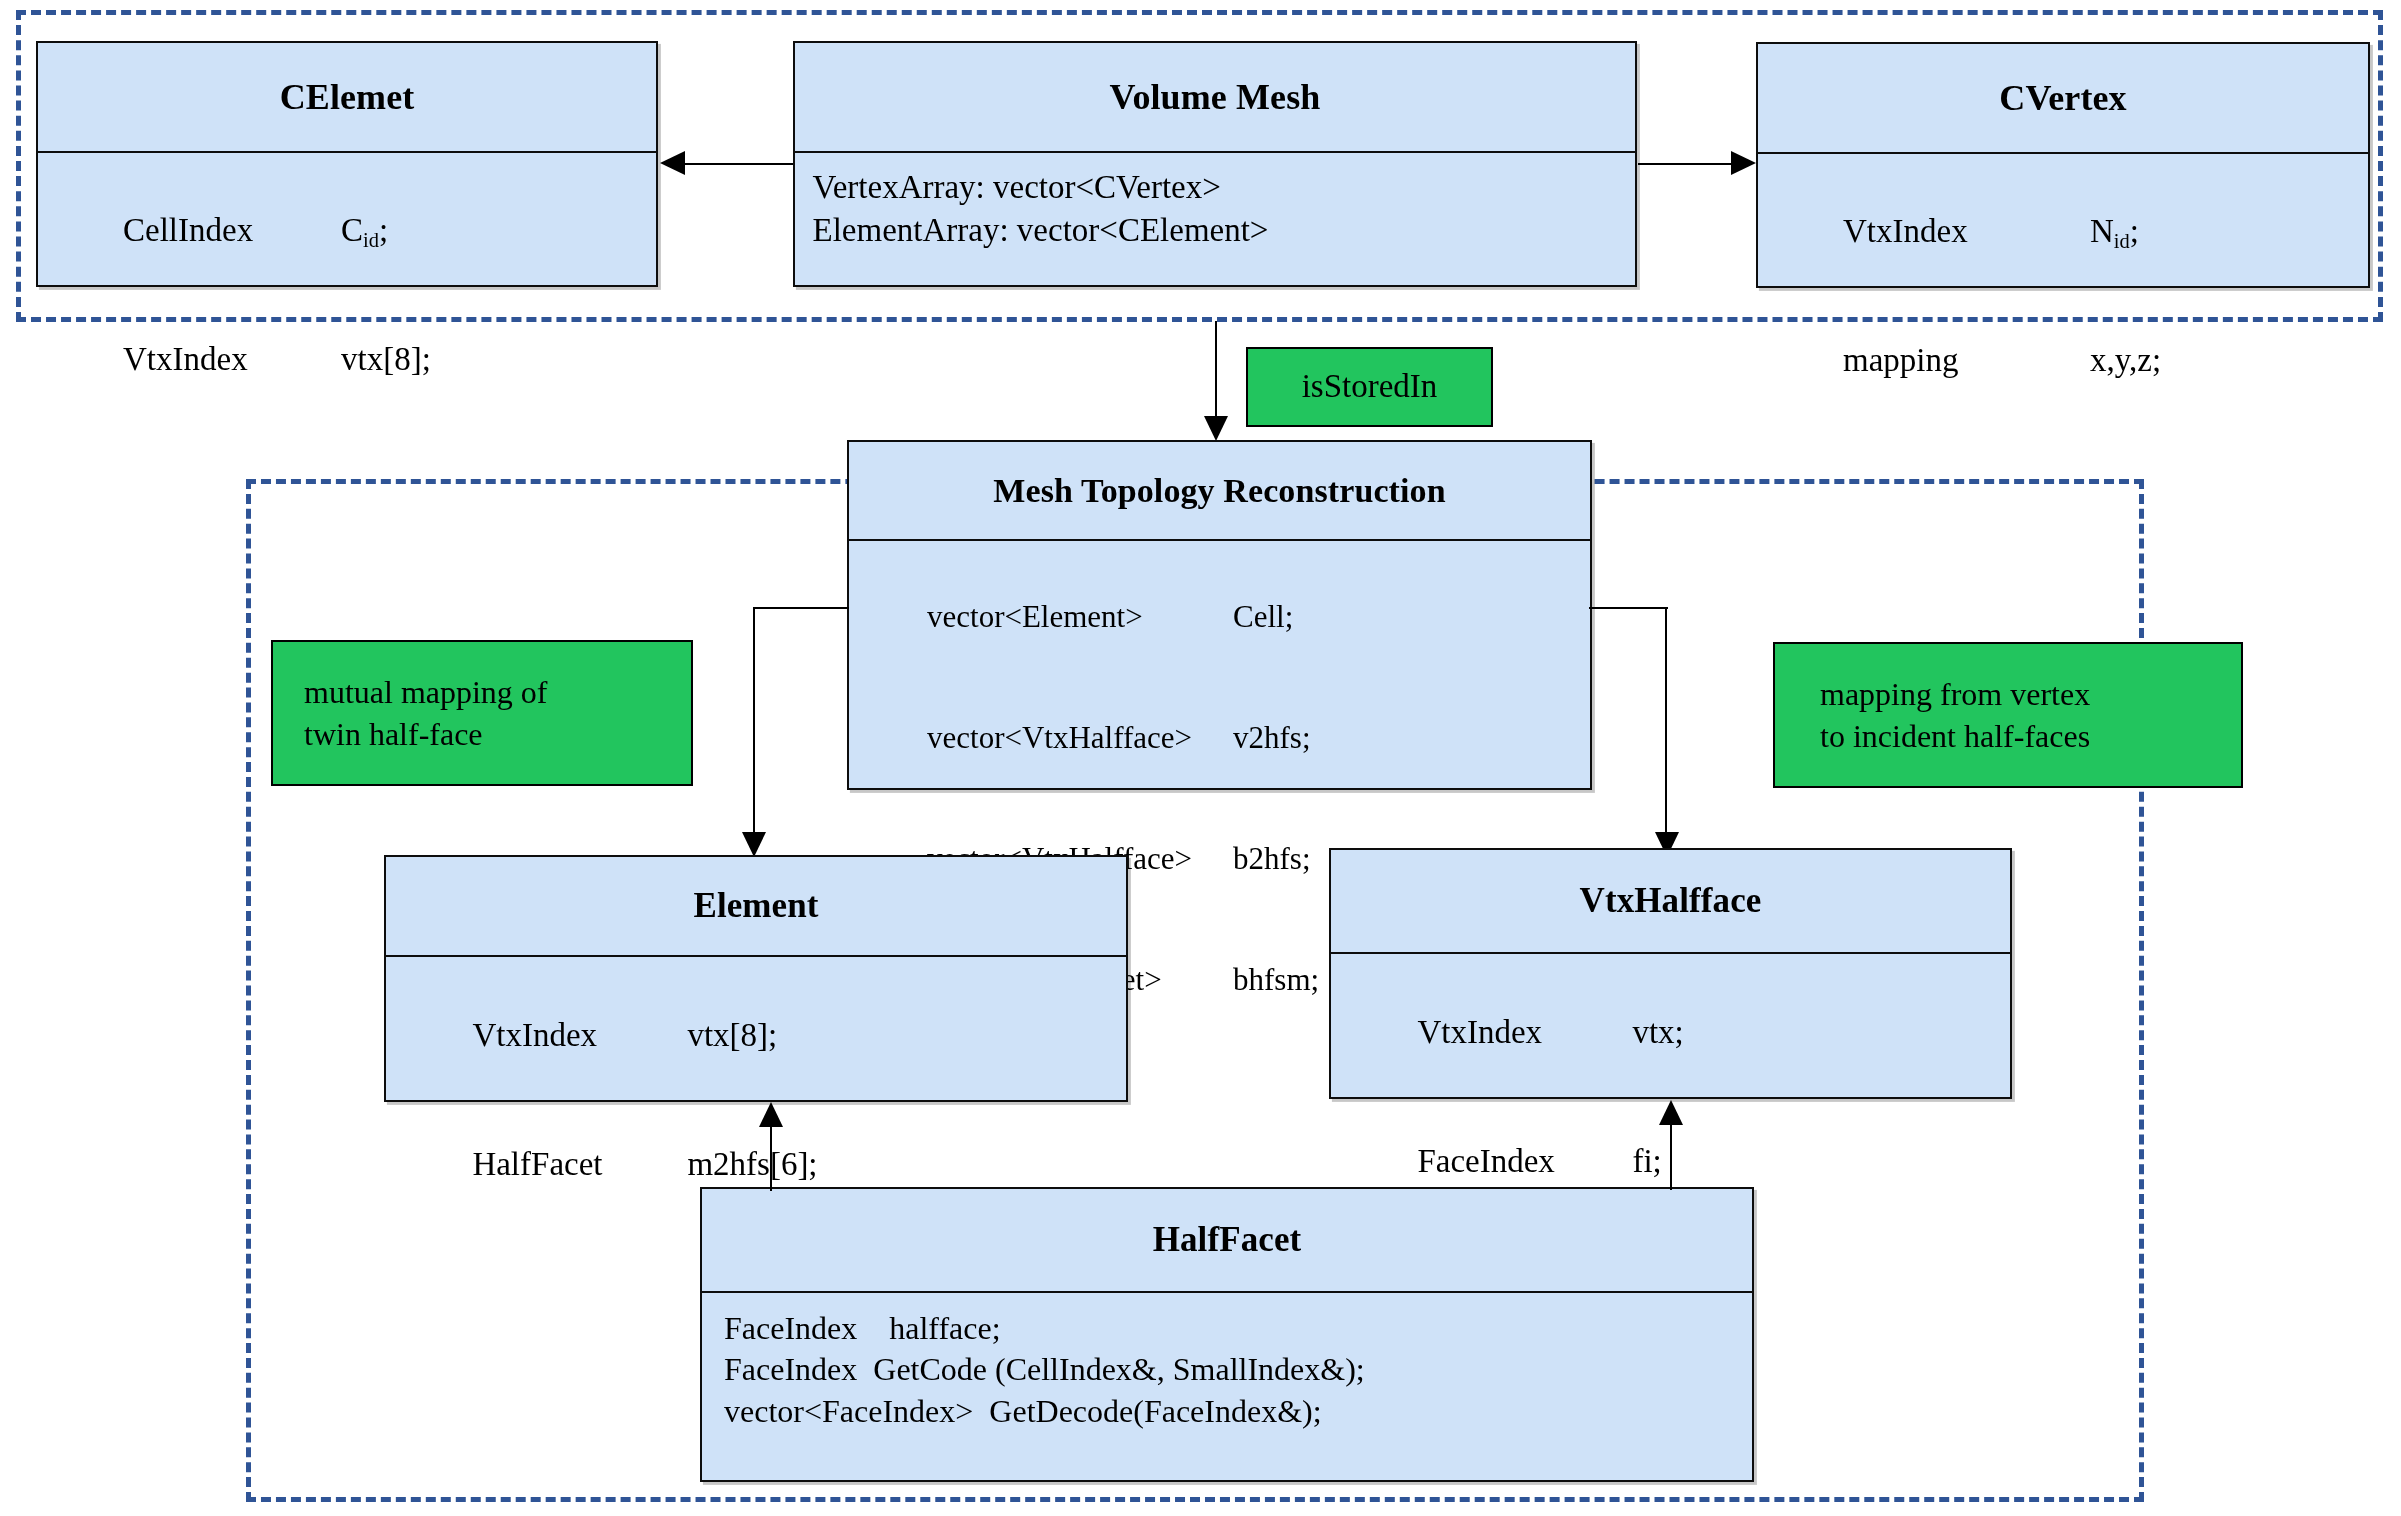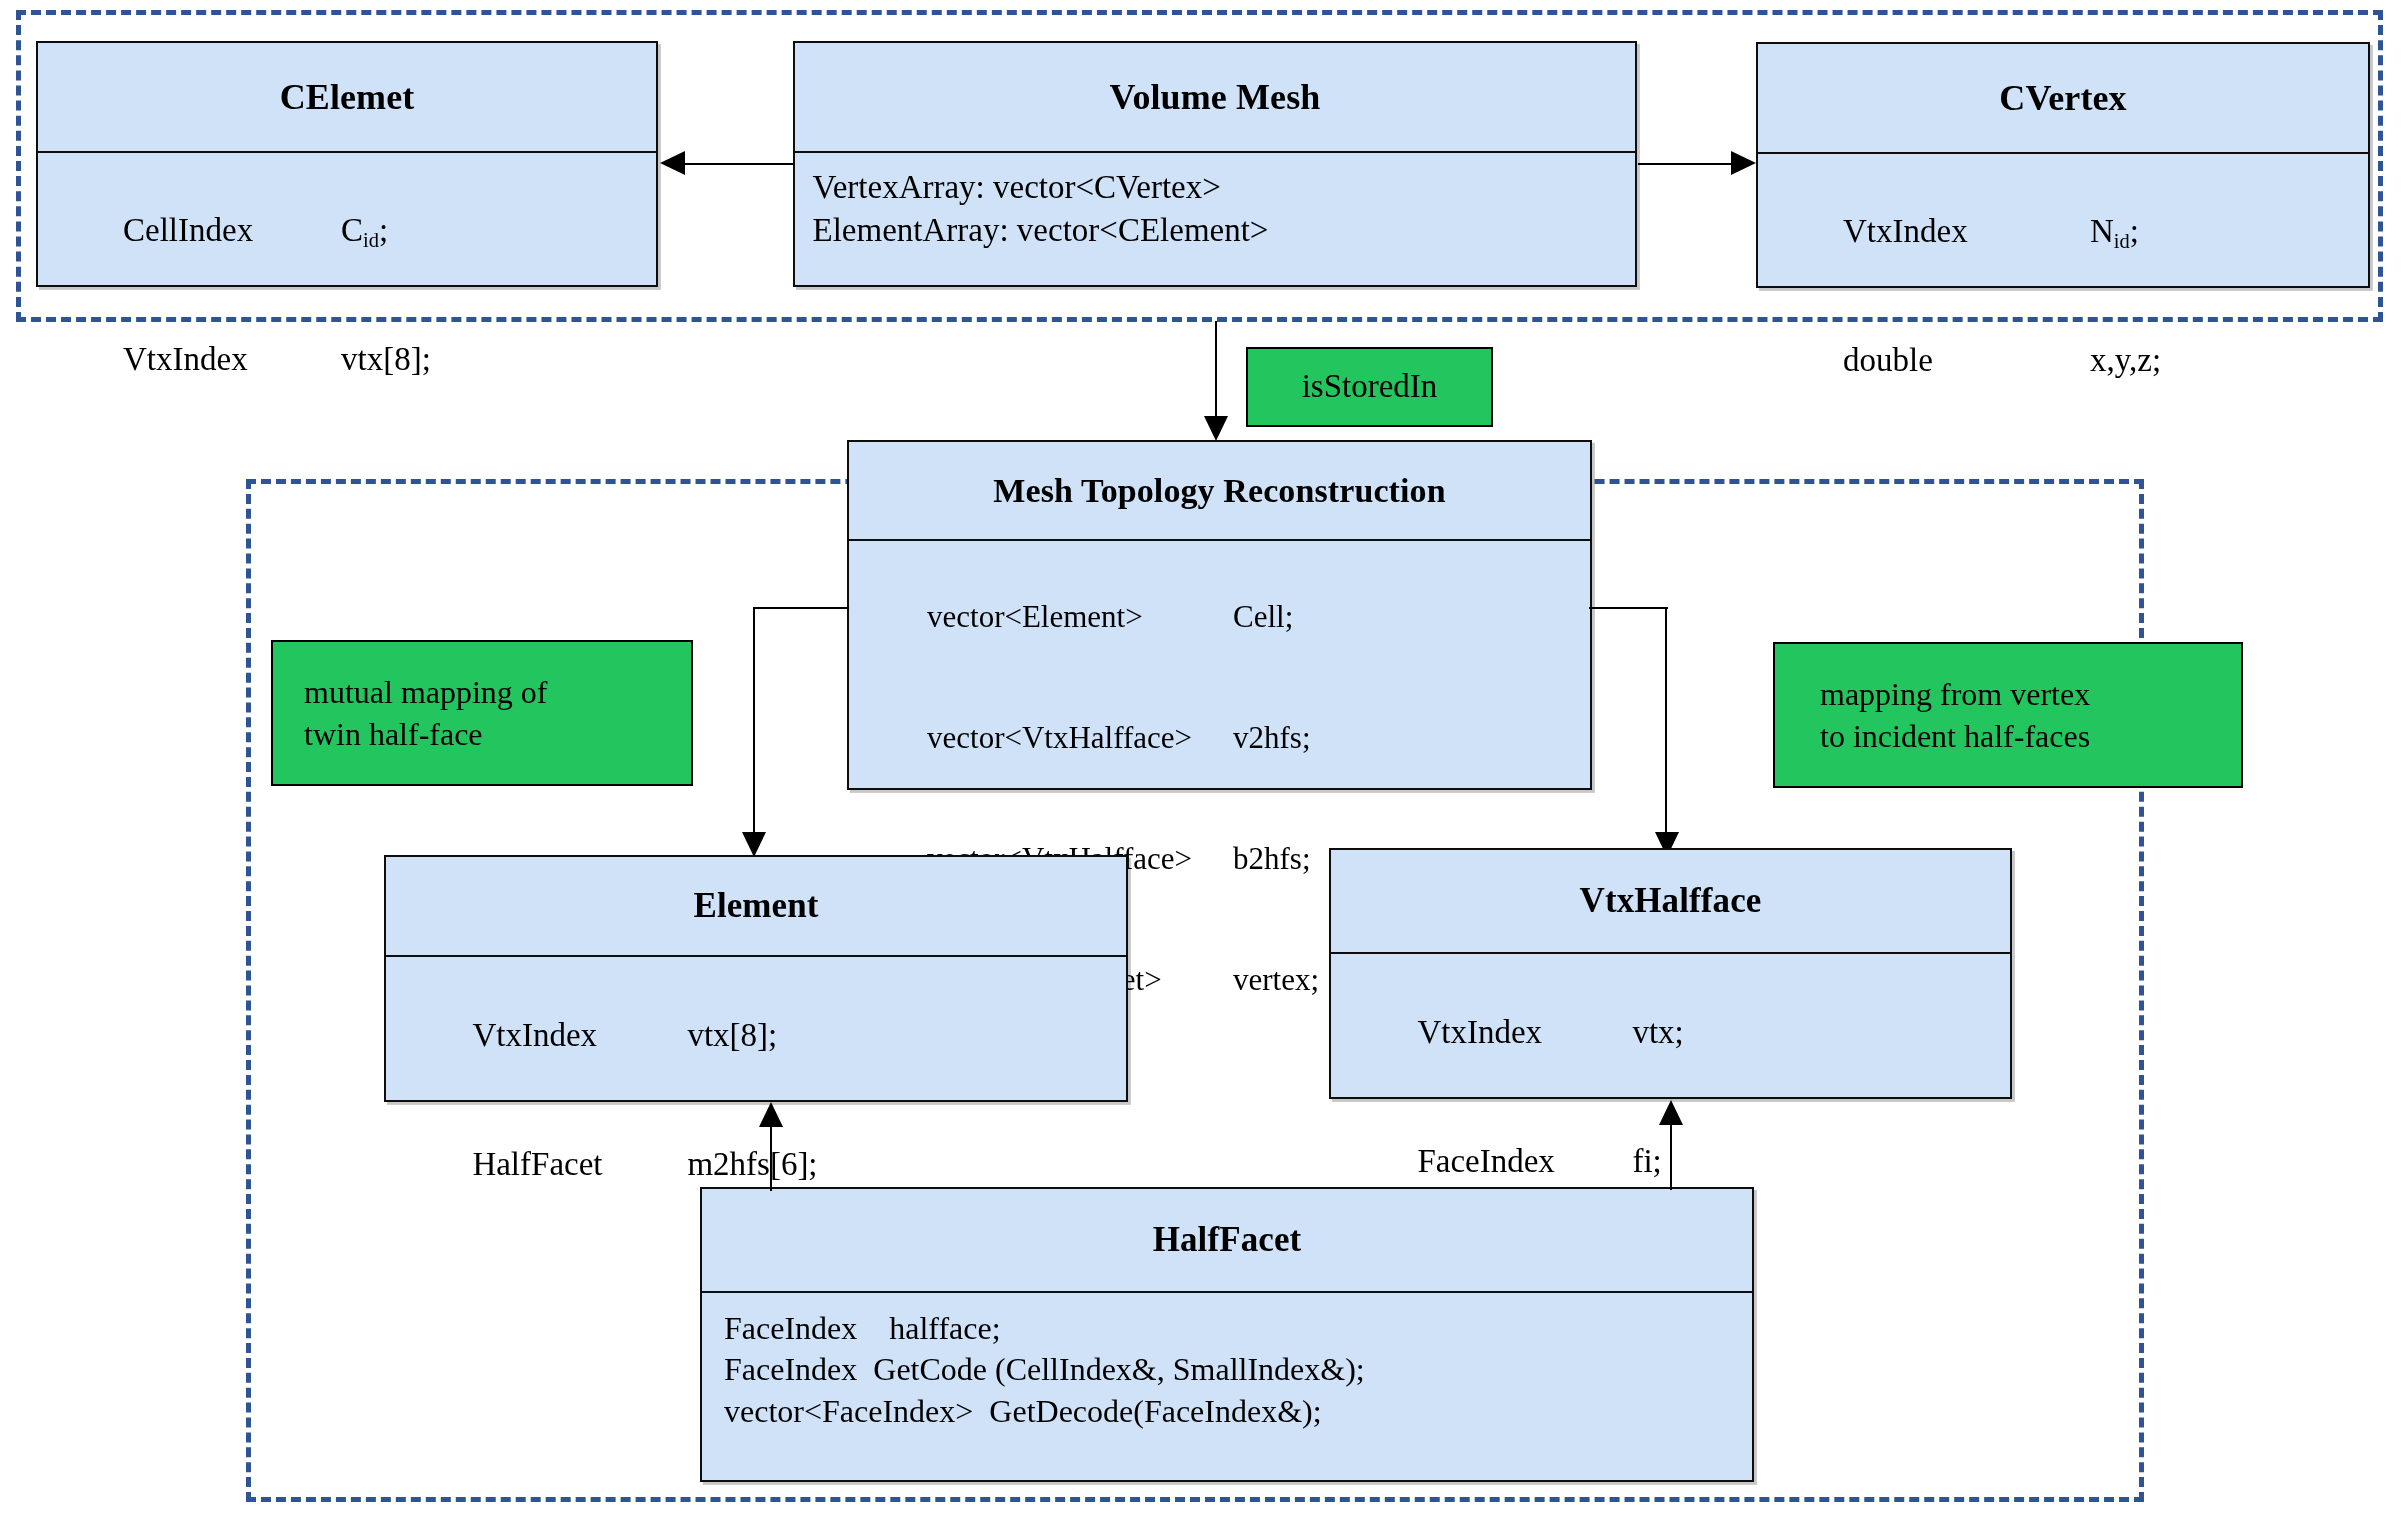--- a/index.html
+++ b/index.html
@@ -123,21 +123,21 @@
   </div>
 
   <div class="uml-box" style="left:1756px;top:42px;width:614px;height:246px;">
     <div class="uml-header" style="height:108px;font-size:36px;">CVertex</div>
     <div class="uml-divider"></div>
     <div class="uml-body" style="font-size:33px;">
       <span class="attr-row">
         <span class="attr-type" style="width:247px;">VtxIndex</span><span class="attr-name"><span>N</span><sub>id</sub><span>;</span></span>
       </span>
       <span class="attr-row">
-        <span class="attr-type" style="width:247px;">double</span><span class="attr-name">x,y,z;</span>
+        <span class="attr-type" style="width:247px;">mapping</span><span class="attr-name">x,y,z;</span>
       </span>
     </div>
   </div>
 
   <div class="edge-h" style="left:684px;top:163px;width:109px;"></div>
   <div class="arrow arrow-left" style="left:660px;top:151px;"></div>
 
   <div class="edge-h" style="left:1638px;top:163px;width:95px;"></div>
   <div class="arrow arrow-right" style="left:1731px;top:151px;"></div>
 
@@ -155,21 +155,21 @@
       <span class="attr-row">
         <span class="attr-type" style="width:306px;">vector&lt;Element&gt;</span><span class="attr-name">Cell;</span>
       </span>
       <span class="attr-row">
         <span class="attr-type" style="width:306px;">vector&lt;VtxHalfface&gt;</span><span class="attr-name">v2hfs;</span>
       </span>
       <span class="attr-row">
         <span class="attr-type" style="width:306px;">vector&lt;VtxHalfface&gt;</span><span class="attr-name">b2hfs;</span>
       </span>
       <span class="attr-row">
-        <span class="attr-type" style="width:306px;">vector&lt;HalfFacet&gt;</span><span class="attr-name">vertex;</span>
+        <span class="attr-type" style="width:306px;">vector&lt;HalfFacet&gt;</span><span class="attr-name">bhfsm;</span>
       </span>
     </div>
   </div>
 
   <div class="edge-h" style="left:753px;top:607px;width:96px;"></div>
   <div class="edge-v" style="left:753px;top:607px;height:228px;"></div>
   <div class="arrow arrow-down" style="left:742px;top:832px;"></div>
 
   <div class="edge-h" style="left:1589px;top:607px;width:79px;"></div>
   <div class="edge-v" style="left:1665px;top:607px;height:228px;"></div>

